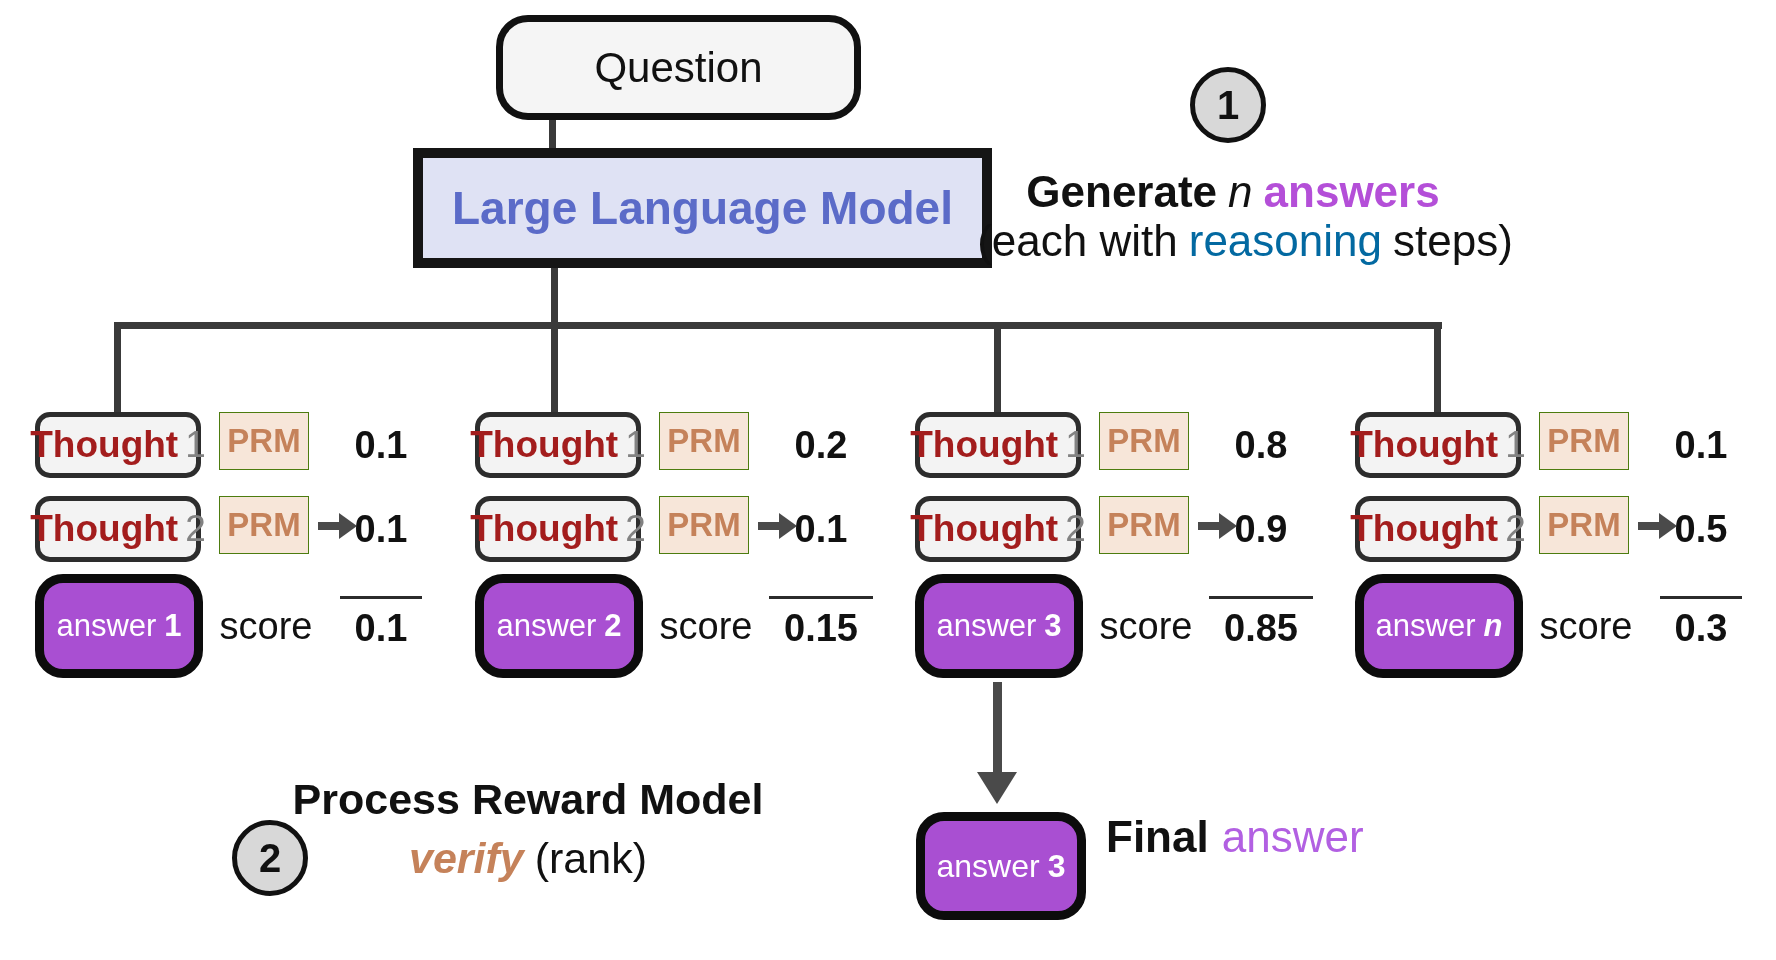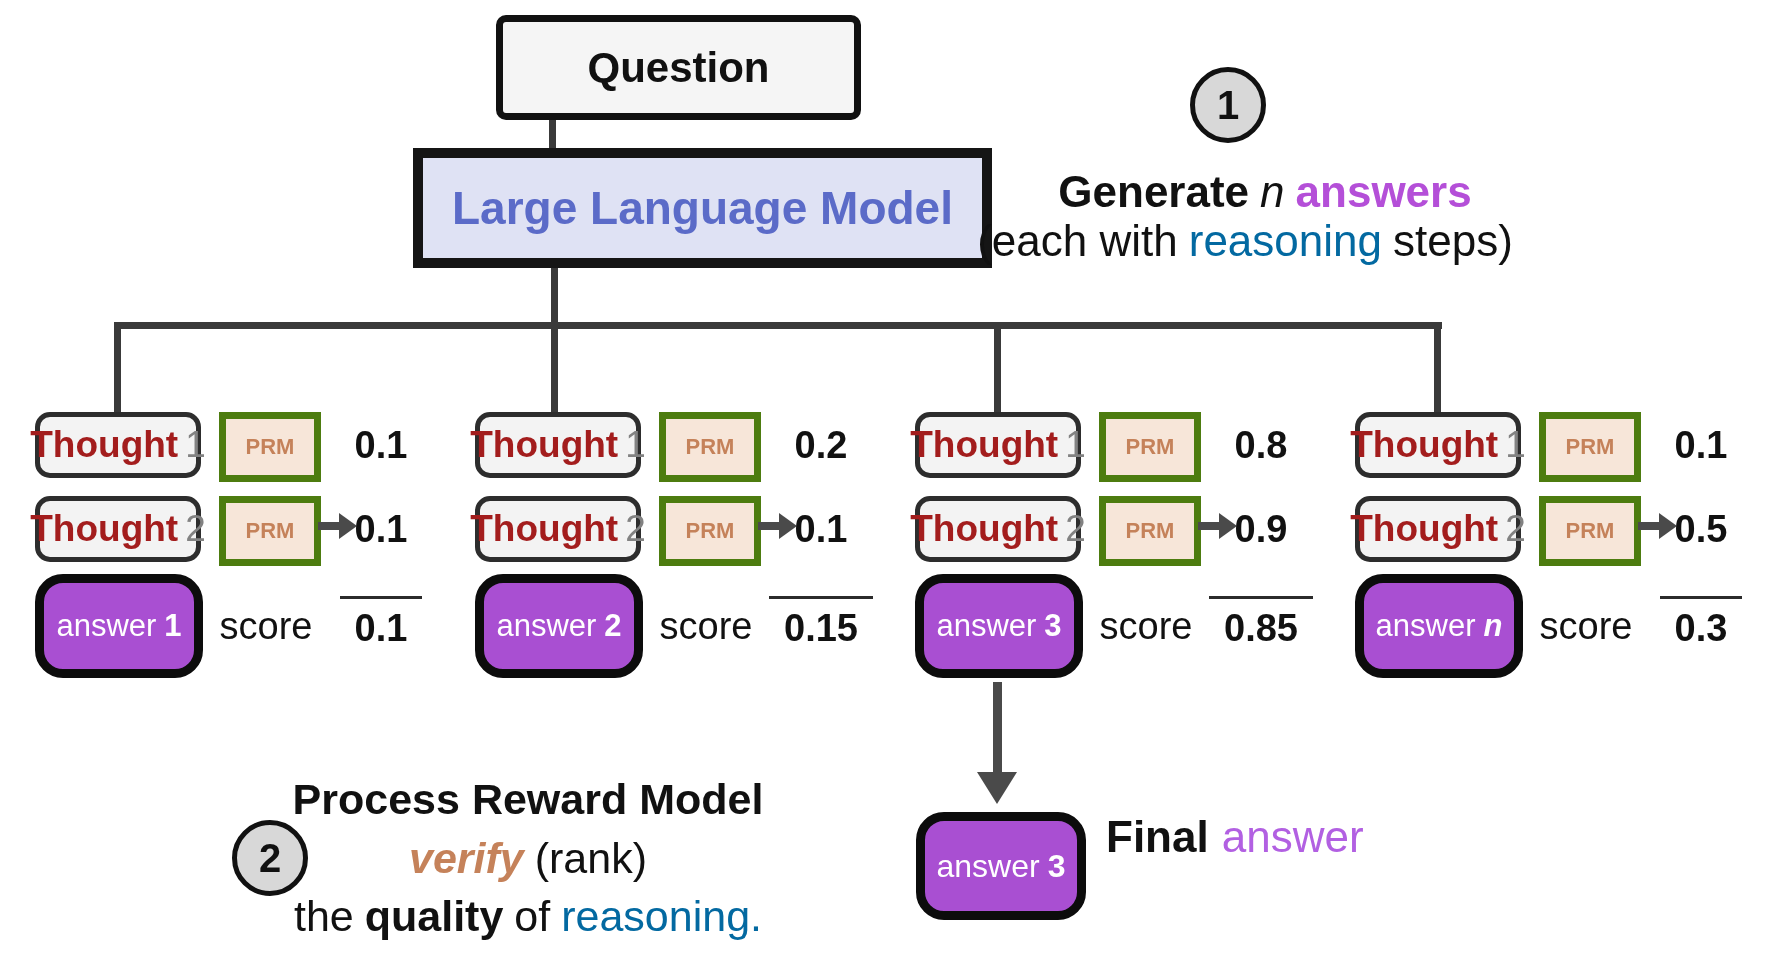--- a/index.html
+++ b/index.html
@@ -3,61 +3,61 @@
 <meta charset="utf-8">
 <style>
   html,body{margin:0;padding:0;background:#fff;}
   .canvas{position:relative;width:1776px;height:960px;background:#ffffff;
           font-family:"Liberation Sans",sans-serif;overflow:hidden;color:#111;}
   .abs{position:absolute;}
   .cc{display:flex;align-items:center;justify-content:center;}
 
   
   .qbox{left:496px;top:15px;width:351px;height:91px;background:#f5f5f5;border:7px solid #111;
-        border-radius:10px;font-size:42px;font-weight:700;}
+        border-radius:32px;font-size:42px;font-weight:400;}
   .llm{left:413px;top:148px;width:559px;height:100px;background:#dfe2f4;border:10px solid #151515;
        font-size:46px;font-weight:700;color:#5b6bc8;}
 
   
   .line{position:absolute;background:#3a3a3a;}
   .trunk-top{left:549px;top:118px;width:7px;height:32px;}
   .trunk-mid{left:551px;top:264px;width:7px;height:150px;}
   .hbar{left:114px;top:322px;width:1328px;height:7px;}
   .stub{top:322px;width:7px;height:92px;}
   .stub1{left:114px;} .stub3{left:994px;} .stub4{left:1434px;}
 
   
   .badge{width:66px;height:66px;border-radius:50%;background:#d8d8d8;border:5px solid #111;
          font-size:40px;font-weight:700;}
   .badge1{left:1190px;top:67px;}
   .badge2{left:232px;top:820px;}
 
   
   .txtline{display:flex;align-items:center;justify-content:center;gap:11px;white-space:nowrap;}
-  .s1l1{left:1020px;top:166px;width:490px;height:52px;font-size:44px;font-weight:700;}
+  .s1l1{left:988px;top:166px;width:490px;height:52px;font-size:44px;font-weight:700;}
   .s1l2{left:1000px;top:220px;width:490px;height:42px;font-size:44px;font-weight:400;}
   .s2l1{left:248px;top:774px;width:560px;height:50px;font-size:43px;font-weight:700;}
   .s2l2{left:248px;top:832px;width:560px;height:52px;font-size:43px;font-weight:400;}
   .s2l3{left:248px;top:890px;width:560px;height:52px;font-size:43px;font-weight:400;}
   .italic-n{font-style:italic;font-weight:500;}
   .purple-t{color:#b44fd8;font-weight:700;}
   .red-t{color:#0369a1;font-weight:400;}
   .tan-t{color:#c5825a;font-weight:700;font-style:italic;}
   .bold-t{font-weight:700;}
 
   
   .column{position:absolute;top:412px;width:432px;height:268px;}
   .col1{left:35px;} .col2{left:475px;} .col3{left:915px;} .col4{left:1355px;}
   .tbox{position:absolute;left:0;width:156px;height:56px;background:#f3f3f3;border:5px solid #2d2d2d;
         border-radius:15px;font-size:37px;white-space:nowrap;}
   .tword{color:#a31d1d;font-weight:700;}
   .tnum{color:#828282;margin-left:7px;font-weight:400;}
   .r1{top:0;} .r2{top:84px;}
-  .prmbox{position:absolute;left:184px;width:88px;height:56px;background:#f7e6d9;border:7px solid #4d7c0f;
-          font-size:22px;font-weight:700;color:#c5825a;}
+  .prmbox{position:absolute;left:184px;width:88px;height:56px;background:#f7e6d9;border:1px solid #4d7c0f;
+          font-size:33px;font-weight:700;color:#c5825a;}
   .val{position:absolute;left:276px;width:140px;height:66px;font-size:38px;font-weight:700;}
   .arr-shaft{position:absolute;left:283px;top:110px;width:23px;height:8px;background:#4a4a4a;}
   .arr-head{position:absolute;left:304px;top:101px;width:0;height:0;border-top:13px solid transparent;
             border-bottom:13px solid transparent;border-left:18px solid #4a4a4a;}
   .ansbox{position:absolute;left:0;top:162px;width:150px;height:86px;background:#a94fd2;
           border:9px solid #0c0c0c;border-radius:28px;color:#fff;font-size:31px;white-space:nowrap;}
   .aword{font-weight:500;} .anum{font-weight:700;margin-left:8px;} .anum.it{font-style:italic;}
   .score-label{position:absolute;left:178px;top:162px;width:106px;height:104px;font-size:38px;font-weight:400;}
   .total{position:absolute;left:276px;top:156px;width:140px;height:110px;}
   .total span{border-top:3px solid #2b2b2b;padding:8px 15px 0;font-size:38px;font-weight:700;}
@@ -225,26 +225,20 @@
   <div class="abs cc badge badge2">
     <span>2</span>
   </div>
   <div class="abs txtline s2l1">
     <span>Process Reward Model</span>
   </div>
   <div class="abs txtline s2l2">
     <span class="tan-t">verify</span>
     <span>(rank)</span>
   </div>
-  <div class="abs txtline s2l3">
-    <span>the</span>
-    <span class="bold-t">quality</span>
-    <span>of</span>
-    <span class="red-t">reasoning.</span>
-  </div>
 
   <div class="abs fin-shaft"></div>
   <div class="fin-head"></div>
   <div class="abs cc finbox">
     <span class="aword">answer</span>
     <span class="anum">3</span>
   </div>
   <div class="abs finlabel">
     <span class="fin-bold">Final</span>
     <span class="fin-purple">answer</span>

